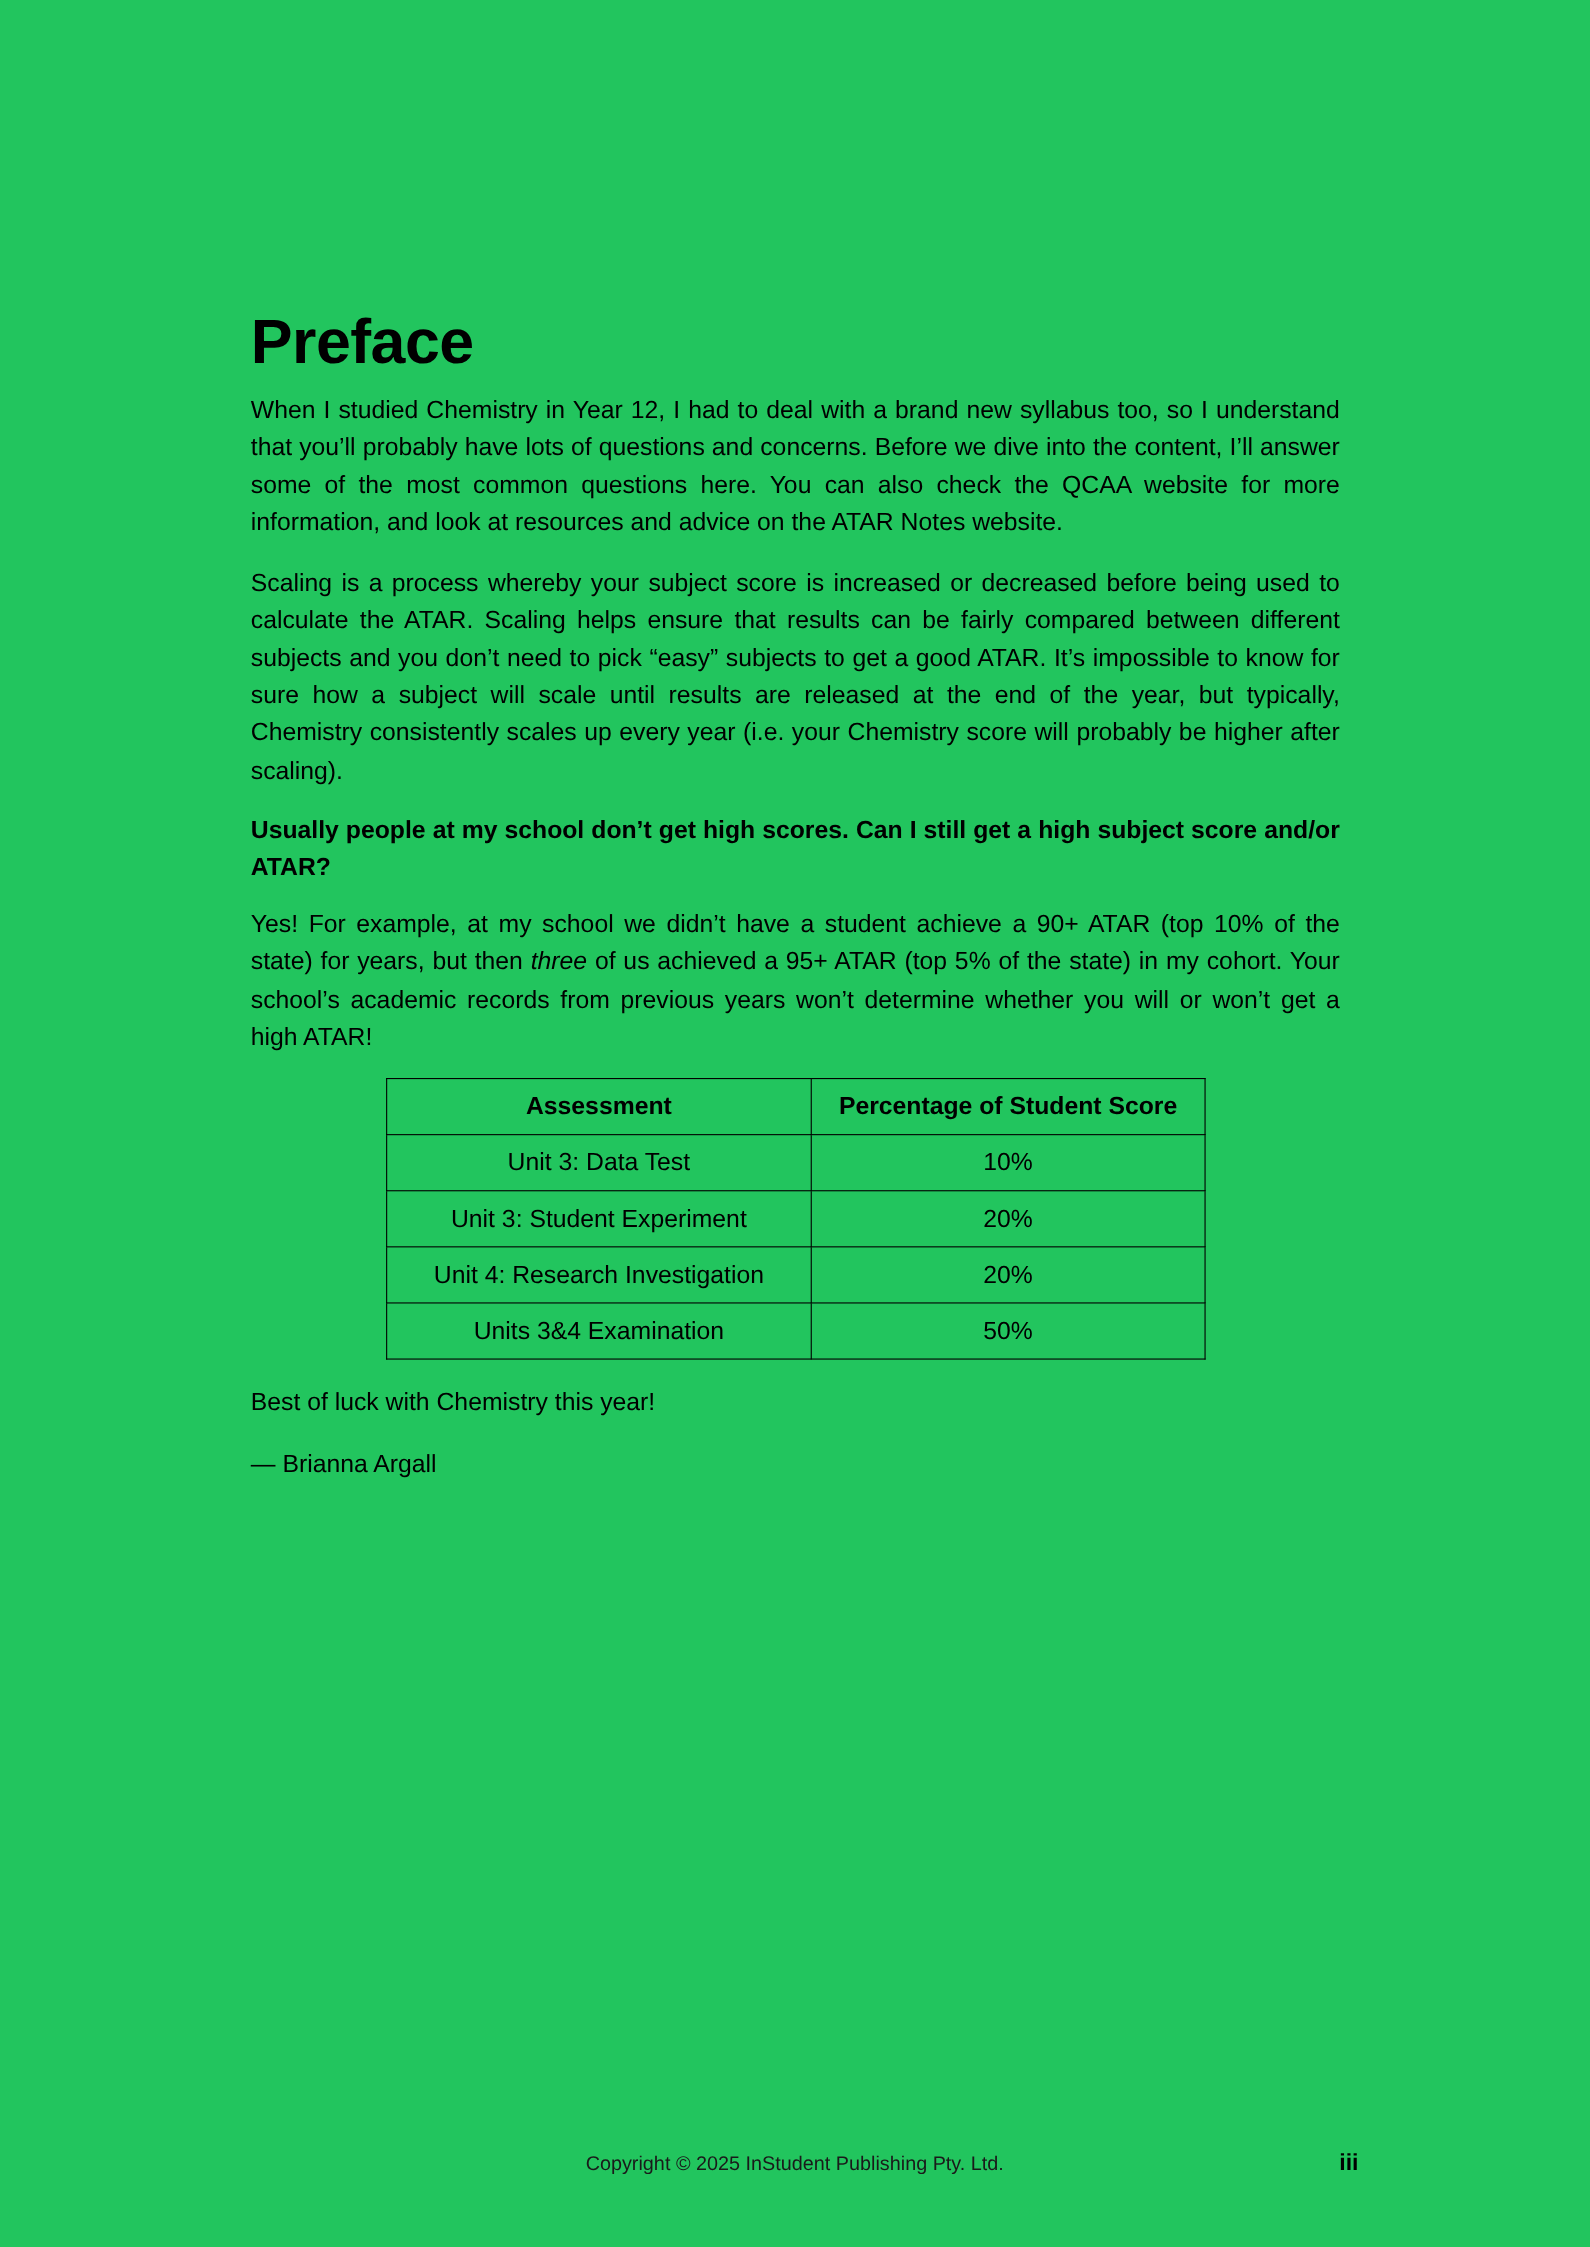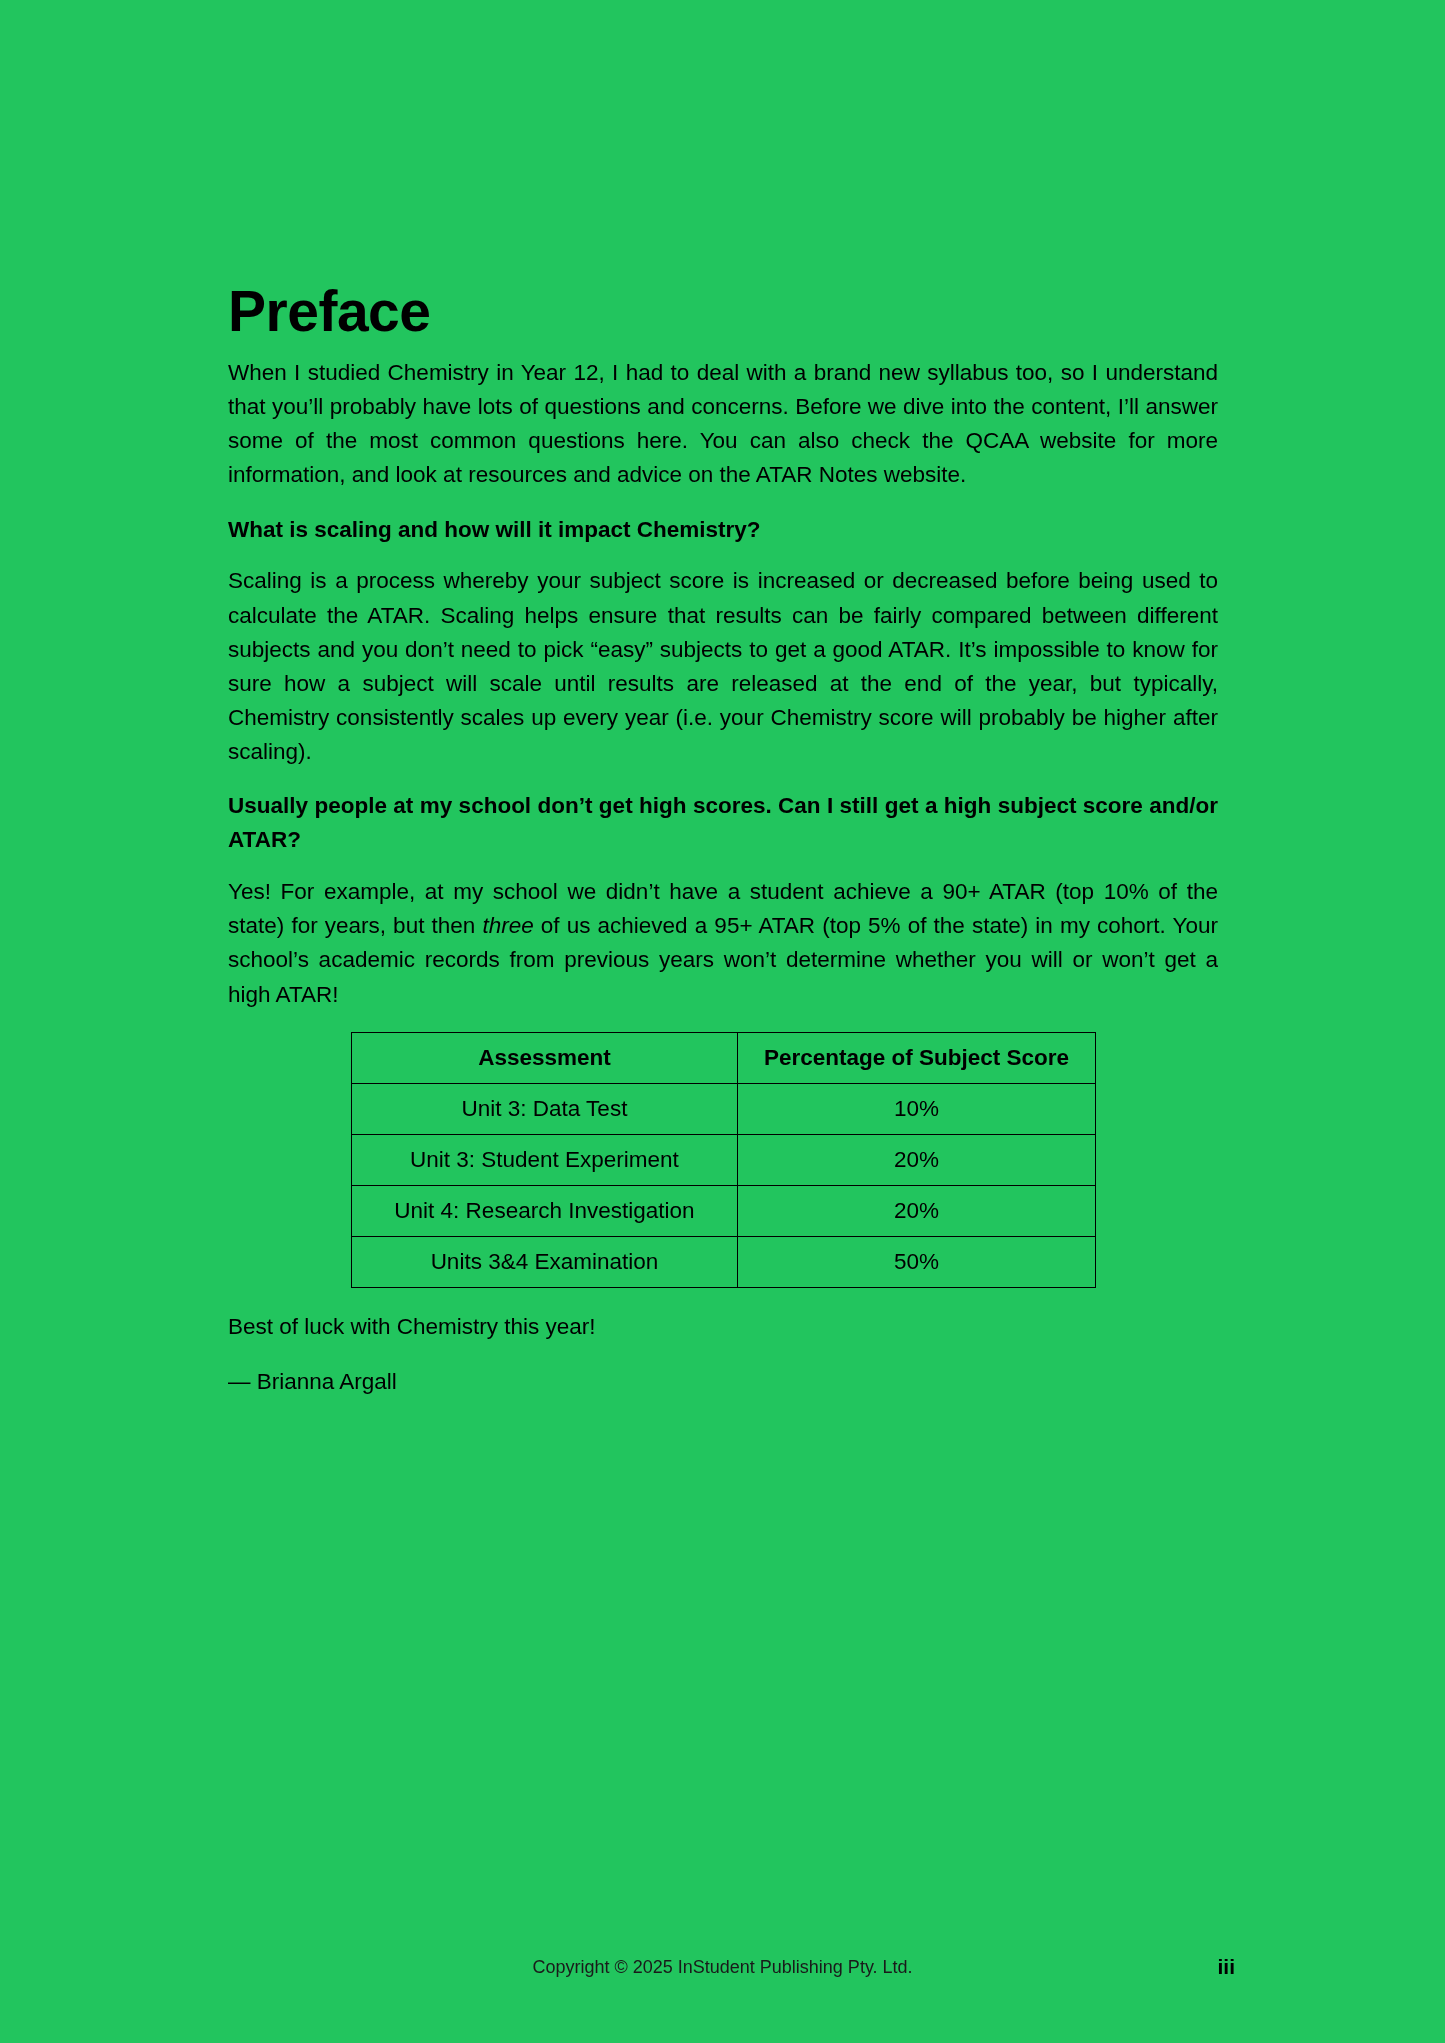--- a/index.html
+++ b/index.html
@@ -112,37 +112,36 @@
 </head>
 <body>
 
 <div class="page">
   <div class="content">
 
     <h1 class="page-title">Preface</h1>
 
     <p class="body-text">When I studied Chemistry in Year 12, I had to deal with a brand new syllabus too, so I understand that you’ll probably have lots of questions and concerns. Before we dive into the content, I’ll answer some of the most common questions here. You can also check the QCAA website for more information, and look at resources and advice on the ATAR Notes website.</p>
 
-    <h2 class="question">What is scaling and how will it impact Chemistry?</h2>
     <p class="body-text">Scaling is a process whereby your subject score is increased or decreased before being used to calculate the ATAR. Scaling helps ensure that results can be fairly compared between different subjects and you don’t need to pick “easy” subjects to get a good ATAR. It’s impossible to know for sure how a subject will scale until results are released at the end of the year, but typically, Chemistry consistently scales up every year (i.e. your Chemistry score will probably be higher after scaling).</p>
 
     <h2 class="question">Usually people at my school don’t get high scores. Can I still get a high subject score and/or ATAR?</h2>
     <p class="body-text"><span>Yes! For example, at my school we didn’t have a student achieve a 90+ ATAR (top 10% of the state) for years, but then </span><span class="italic">three</span><span> of us achieved a 95+ ATAR (top 5% of the state) in my cohort. Your school’s academic records from previous years won’t determine whether you will or won’t get a high ATAR!</span></p>
 
 
     <div class="table-wrap">
       <table class="assessment-table">
         <colgroup>
           <col class="col-assessment">
           <col class="col-percent">
         </colgroup>
         <thead>
           <tr>
             <th>Assessment</th>
-            <th>Percentage of Subject Score</th>
+            <th>Percentage of Student Score</th>
           </tr>
         </thead>
         <tbody>
           <tr>
             <td>Unit 3: Data Test</td>
             <td>10%</td>
           </tr>
           <tr>
             <td>Unit 3: Student Experiment</td>
             <td>20%</td>

